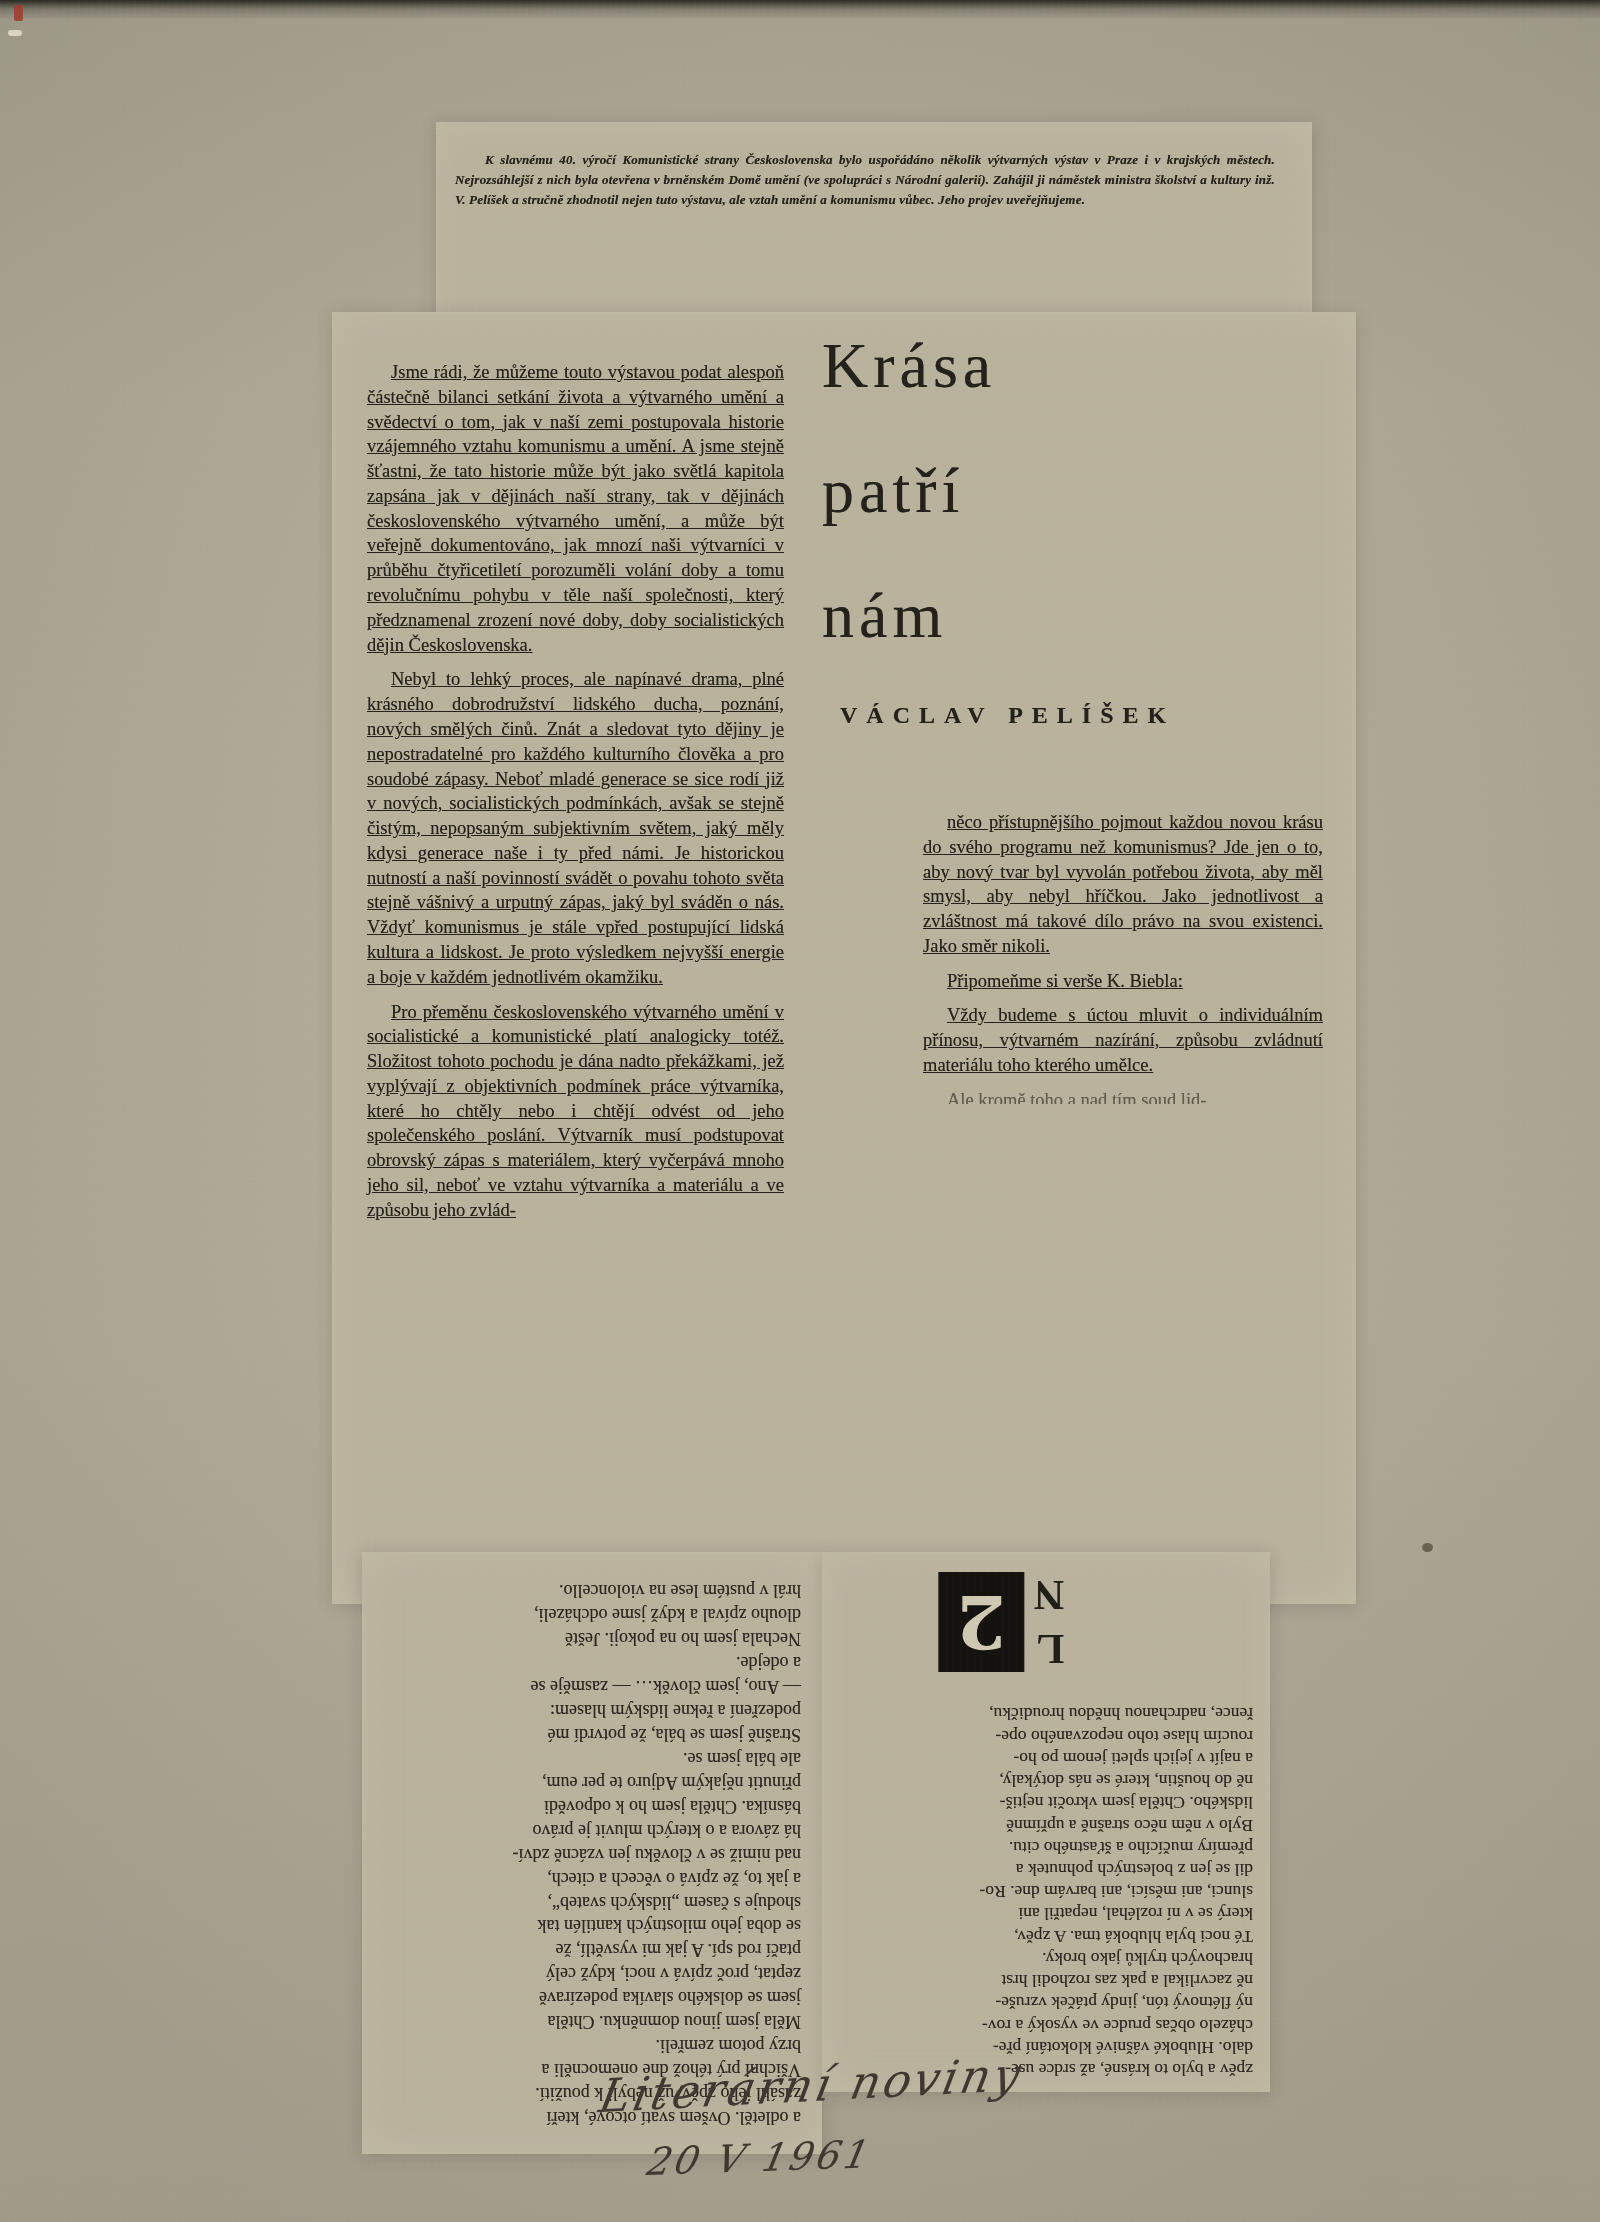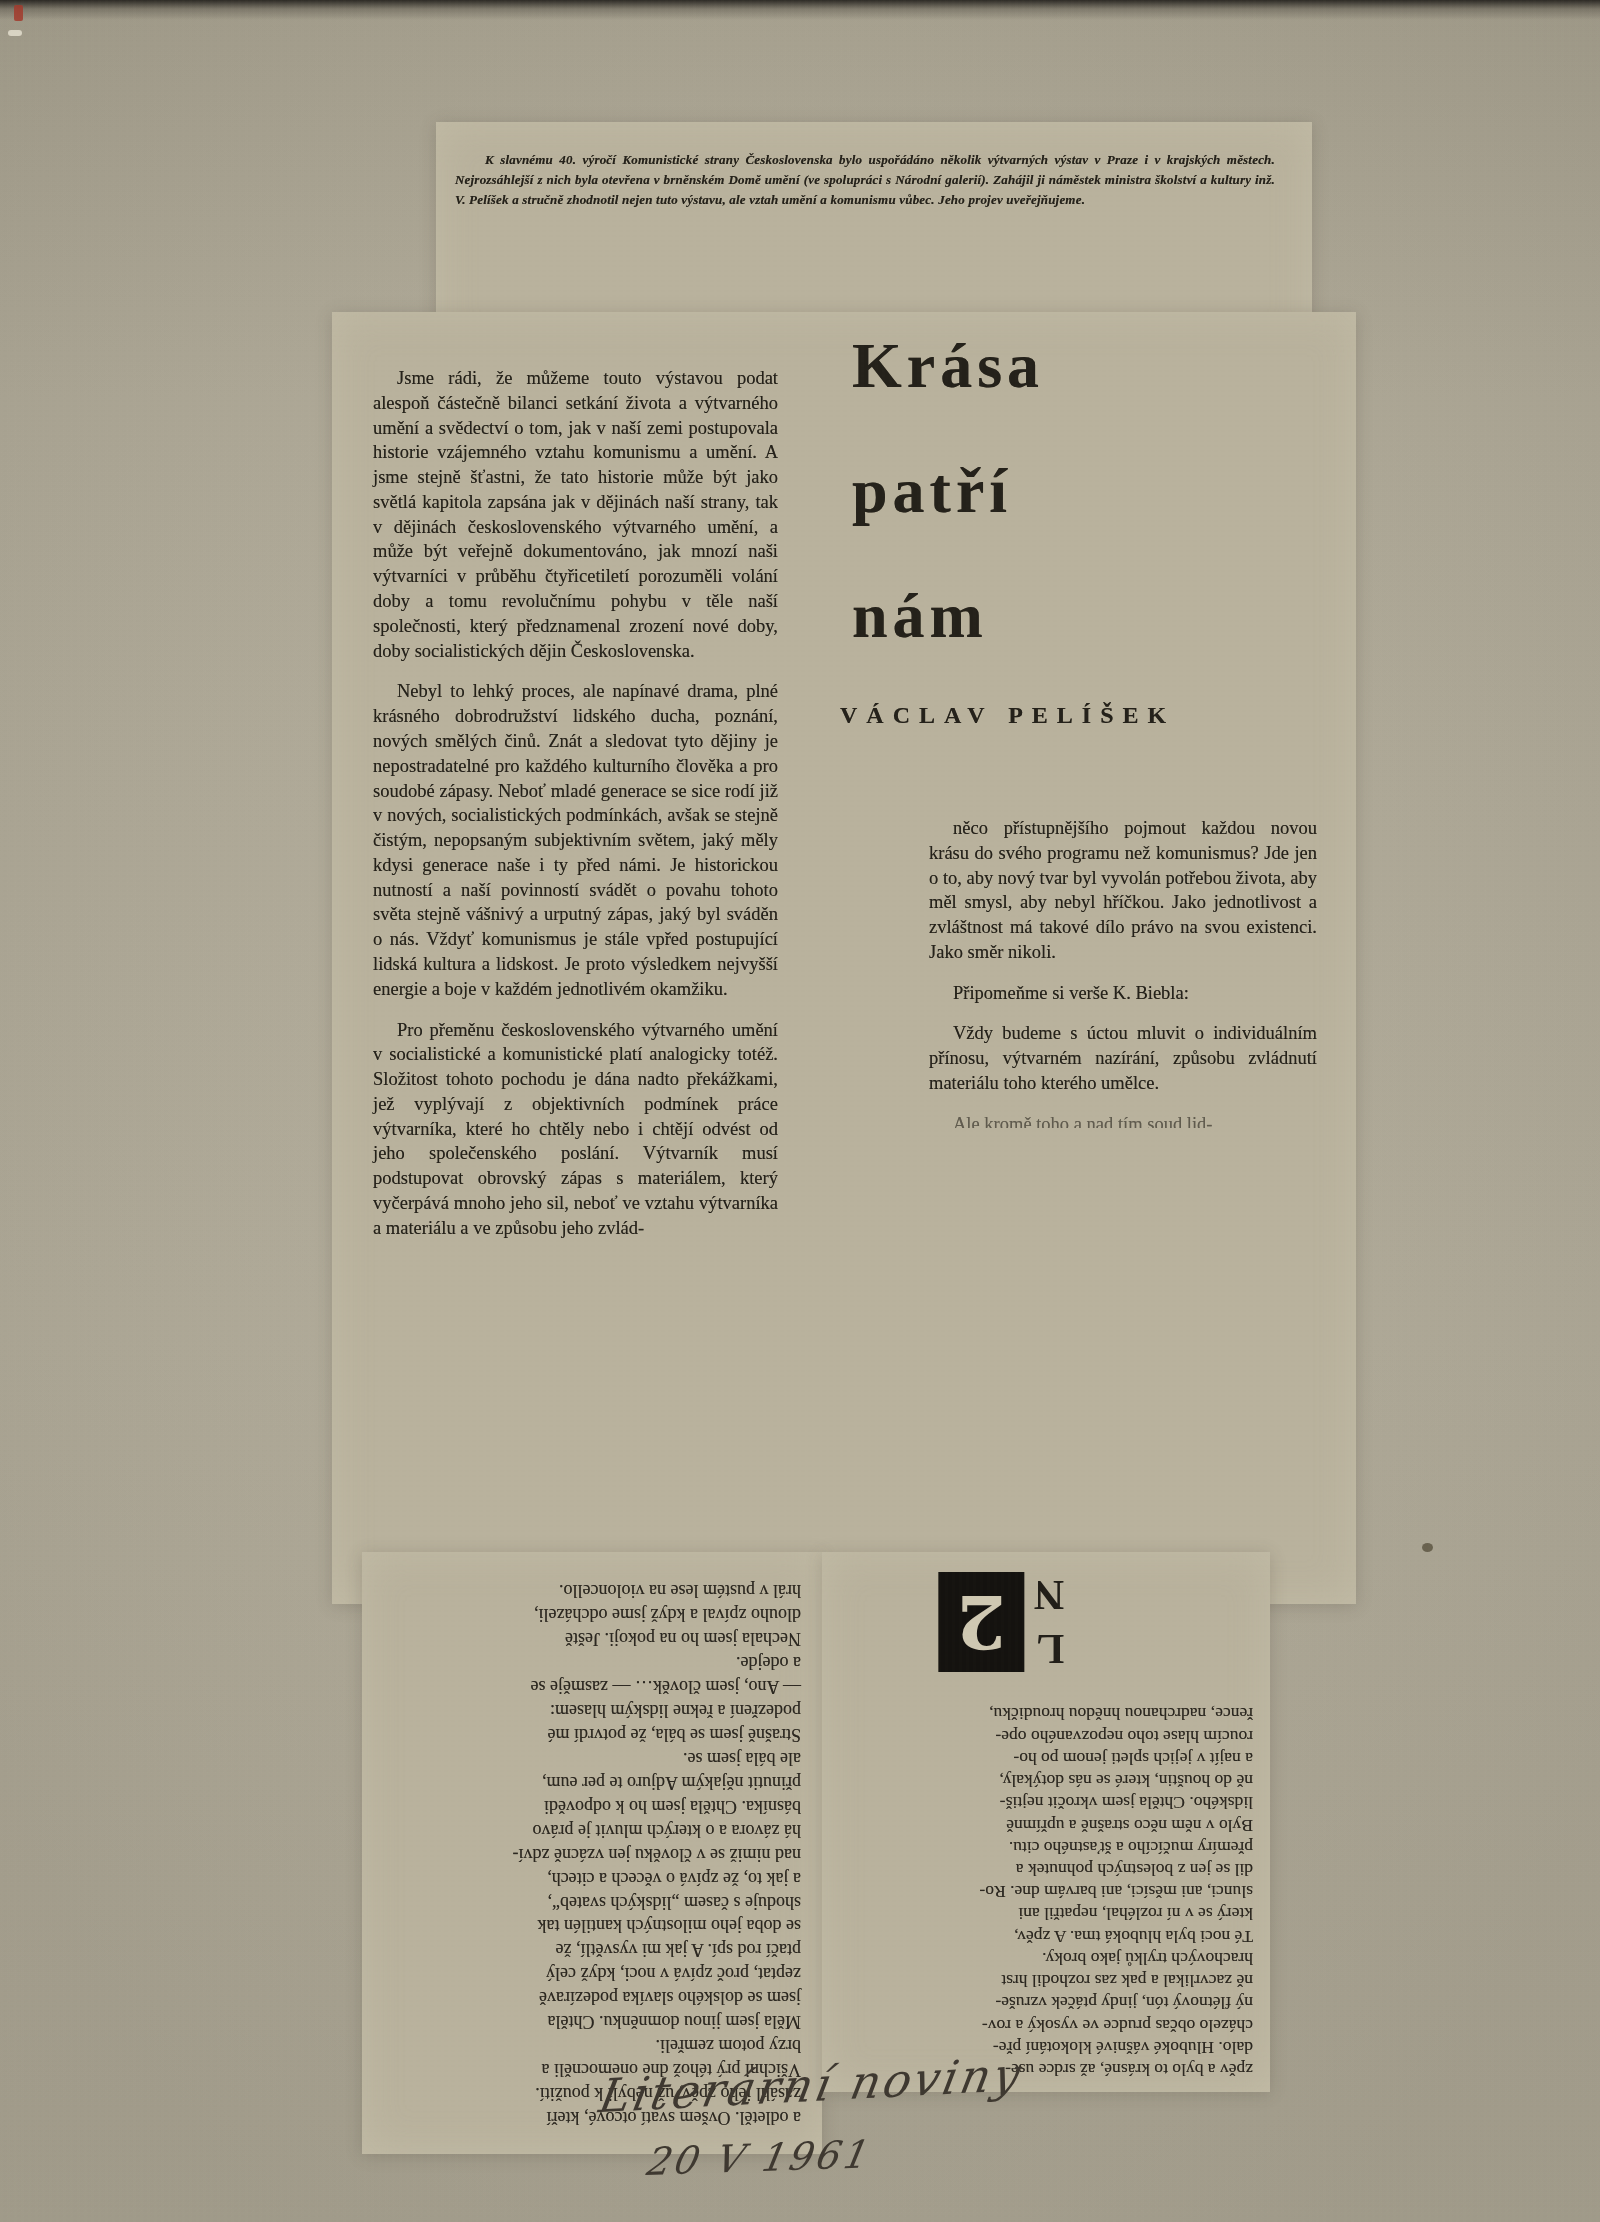--- a/index.html
+++ b/index.html
@@ -41,26 +41,26 @@
   .printed{color:#24211a;text-shadow:0 0 .5px rgba(46,40,28,.55);}
 
   .intro-text{
     position:absolute;left:455px;top:150px;width:820px;
     font-size:13px;font-weight:bold;line-height:1.52;text-align:justify;text-indent:30px;
     letter-spacing:.2px;
     font-style:italic;
   }
 
   .col{position:absolute;text-align:justify;}
-  .col p{margin:16px;text-indent:24px;}
+  .col p{margin:10px;text-indent:24px;text-decoration:underline;}
   .col-left{left:357px;top:350px;width:437px;font-size:18.5px;line-height:1.34;}
   .col-right{left:913px;top:800px;width:420px;font-size:18.5px;line-height:1.34;}
   .col-right p{margin-bottom:9px;}
 
-  .headline{position:absolute;left:852px;top:334px;font-weight:bold;font-size:64px;letter-spacing:5px;line-height:1;}
+  .headline{position:absolute;left:822px;top:334px;font-weight:normal;font-size:64px;letter-spacing:5px;line-height:1;}
   .headline .word{margin-bottom:61px;}
   .byline{position:absolute;left:840px;top:702px;font-size:24px;font-weight:bold;letter-spacing:9px;}
 
   .verse-intro{margin-bottom:8px;}
   .verse{
     font-style:italic;white-space:pre-line;text-align:left;
     padding-left:14px;margin:2px 0 12px 0;line-height:1.42;font-size:19px;
   }
   .cut-line{
     text-indent:12px;opacity:.6;height:16px;overflow:hidden;

